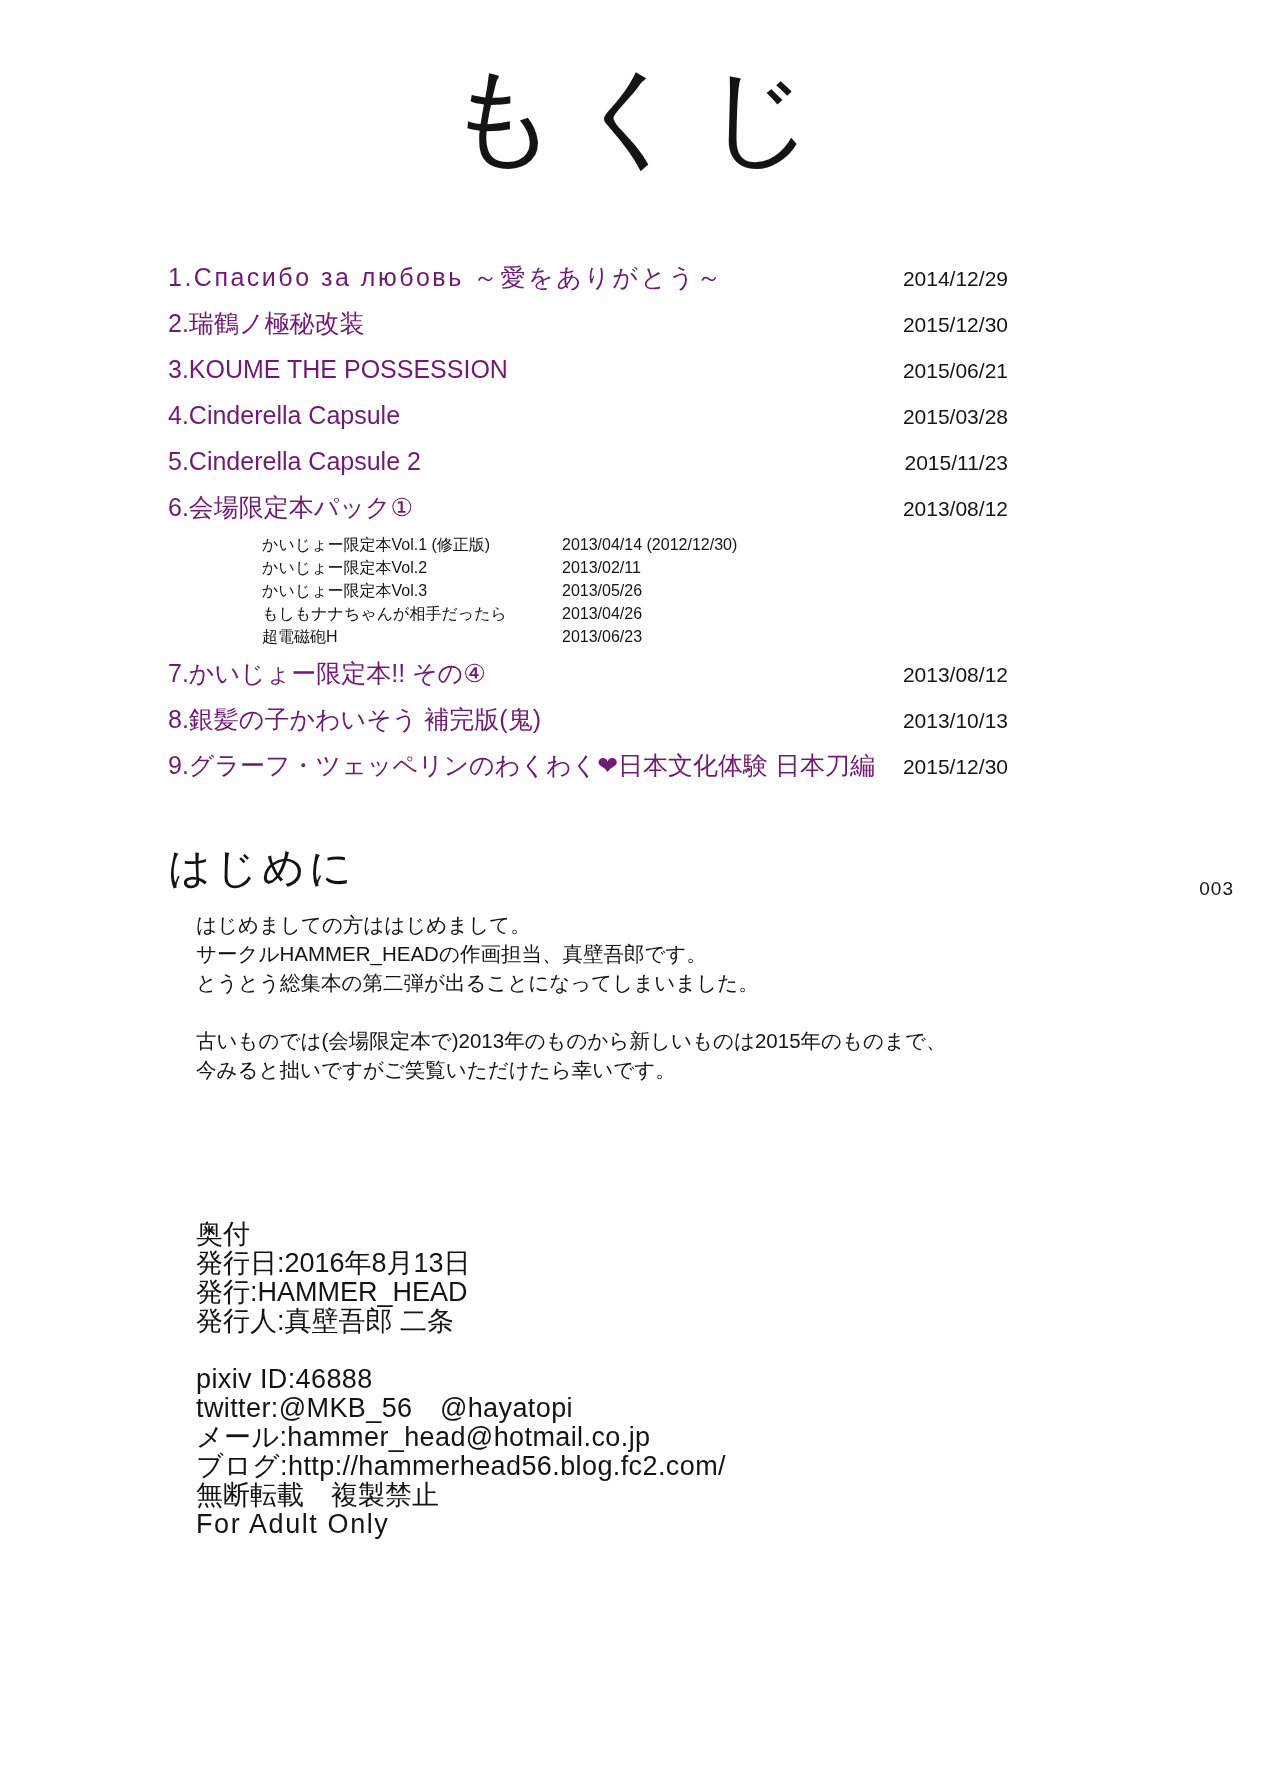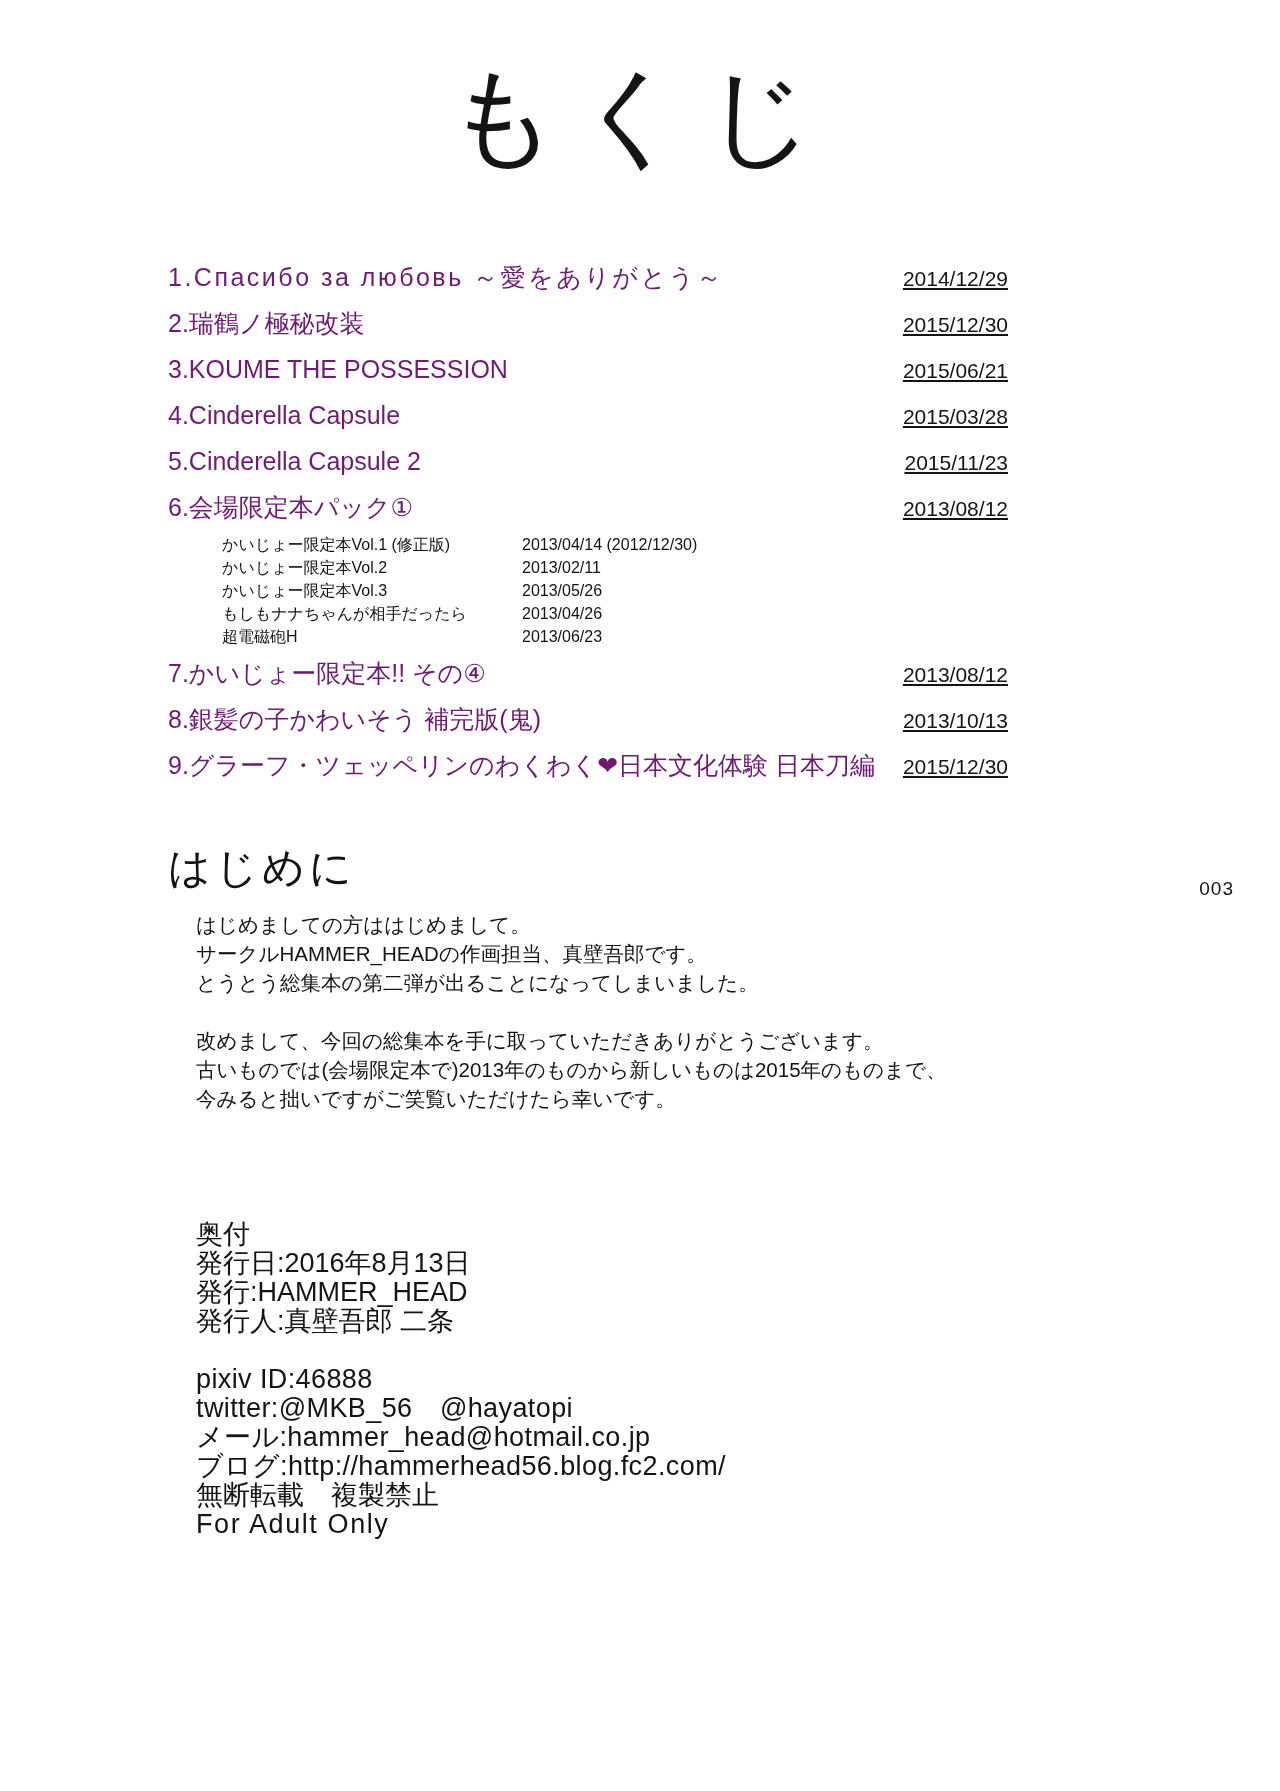--- a/index.html
+++ b/index.html
@@ -58,38 +58,38 @@
   }
   .toc-label.spaced {
     letter-spacing: 2.5px;
   }
   .toc-date {
     font-size: 21px;
     line-height: 38px;
     color: #141414;
     white-space: nowrap;
     margin-left: 0;
-    text-decoration: underline;
   }
 
   
   .toc-sub {
     margin: 2px 0 6px 54px;
   }
   .sub-row {
     display: flex;
     align-items: baseline;
     margin-bottom: 1px;
   }
   .sub-label {
     font-size: 16px;
     line-height: 22px;
     width: 300px;
     white-space: nowrap;
     color: #141414;
+    margin-left: 40px;
   }
   .sub-date {
     font-size: 16px;
     line-height: 22px;
     white-space: nowrap;
     color: #141414;
   }
 
   
   .intro-head {
@@ -229,21 +229,20 @@
   </div>
 
   <div class="intro-head">はじめに</div>
   <div class="page-number">003</div>
 
   <div class="intro-body">
     <p>はじめましての方ははじめまして。</p>
     <p>サークルHAMMER_HEADの作画担当、真壁吾郎です。</p>
     <p>とうとう総集本の第二弾が出ることになってしまいました。</p>
     <div class="intro-gap"></div>
-    <p>改めまして、今回の総集本を手に取っていただきありがとうございます。</p>
     <p>古いものでは(会場限定本で)2013年のものから新しいものは2015年のものまで、</p>
     <p>今みると拙いですがご笑覧いただけたら幸いです。</p>
   </div>
 
   <div class="colophon">
     <p>奥付</p>
     <p>発行日:2016年8月13日</p>
     <p>発行:HAMMER_HEAD</p>
     <p>発行人:真壁吾郎 二条</p>
     <div class="gap"></div>

